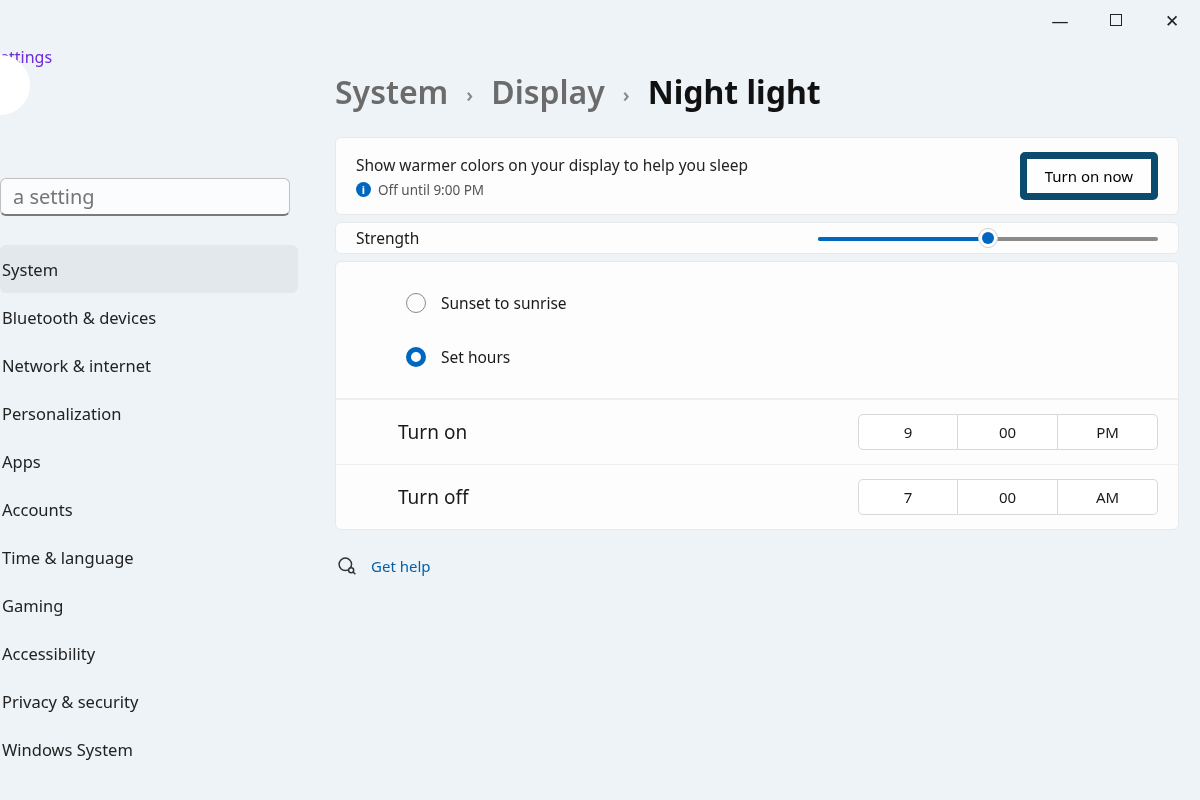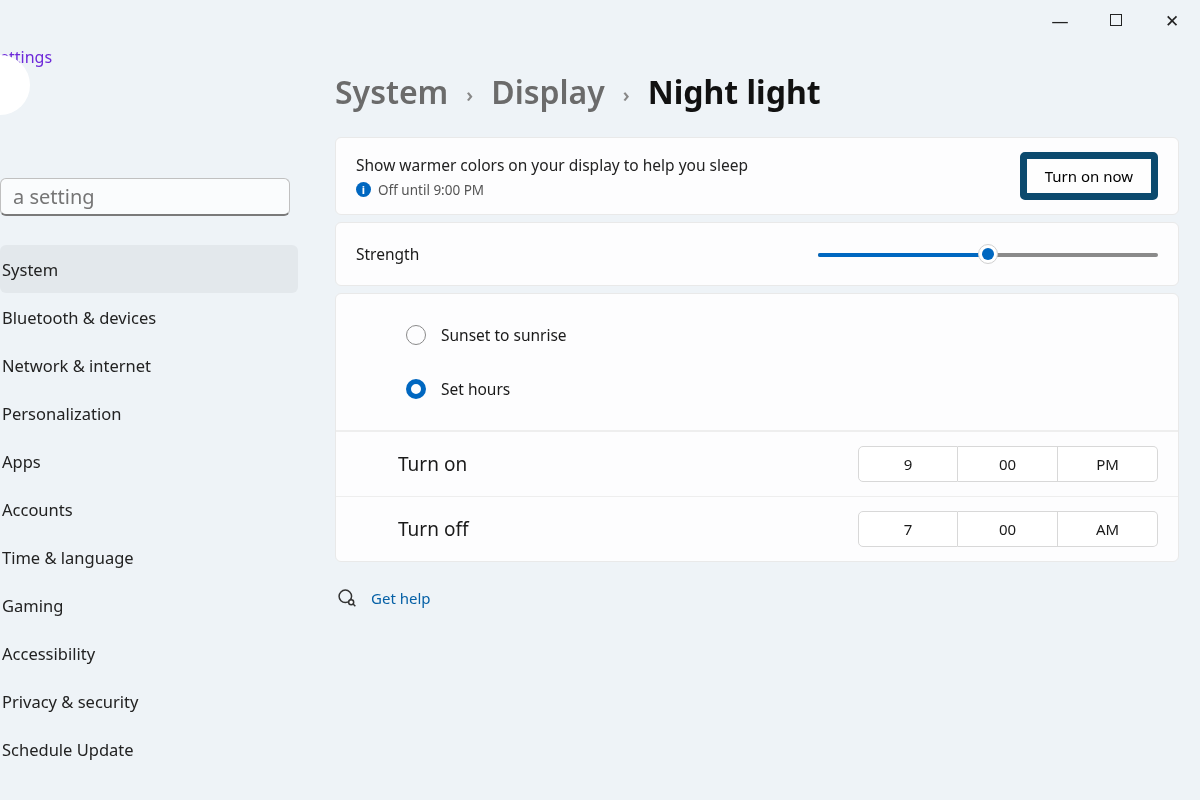--- a/index.html
+++ b/index.html
@@ -24,21 +24,21 @@
   
   .main { position: absolute; left: 335px; top: 137px; width: 844px; }
   .card { background: #fdfdfe; border: 1px solid #e9e9e9; border-radius: 6px; margin-bottom: 7px; }
   
   .intro { display: flex; align-items: center; justify-content: space-between; padding: 14px 20px; }
   .intro-left .headline { font-size: 15.5px; color: #222; }
   .status-row { display: flex; align-items: center; gap: 7px; margin-top: 5px; font-size: 13.5px; color: #555; }
   .info-icon { width: 15px; height: 15px; border-radius: 50%; background: #0067c0; color: #fff; display: inline-flex; align-items: center; justify-content: center; font-size: 11px; font-weight: 700; font-style: normal; }
   .btn { font-size: 15px; padding: 7px 18px; border: 7px solid #0c4a6e; background: #fefefe; border-radius: 5px; }
   
-  .strength { display: flex; align-items: center; justify-content: space-between; padding: 20px 20px; }
+  .strength { display: flex; align-items: center; justify-content: space-between; padding: 4px 20px; }
   .strength label { font-size: 15.5px; }
   .slider { width: 340px; height: 20px; position: relative; }
   .slider .track { position: absolute; top: 9px; left: 0; right: 0; height: 4px; background: #8a8a8a; border-radius: 2px; }
   .slider .fill { position: absolute; top: 9px; left: 0; height: 4px; background: #0067c0; border-radius: 2px; }
   .slider .thumb { position: absolute; top: 0px; width: 20px; height: 20px; border-radius: 50%; background: #fff; border: 1px solid #d0d0d0; display:flex; align-items:center; justify-content:center; transform: translateX(-50%); }
   .slider .thumb::after { content:""; width:12px; height:12px; border-radius:50%; background:#0067c0; }
   
   .sched-head { display: flex; align-items: center; padding: 18px 20px; border-bottom: 1px solid #eee; }
   .sched-head .lbl { flex: 1; font-size: 15.5px; }
   .sched-head .state { font-size: 15px; margin-right: 14px; }
@@ -114,21 +114,21 @@
   <div class="nav-item">
       <span>Gaming</span>
     </div>
   <div class="nav-item">
       <span>Accessibility</span>
     </div>
   <div class="nav-item">
       <span>Privacy &amp; security</span>
     </div>
   <div class="nav-item">
-      <span>Schedule Update</span>
+      <span>Windows System</span>
     </div>
 </div>
 
 <div class="breadcrumb">
   <span class="crumb">System</span>
   <span class="chev">›</span>
   <span class="crumb">Display</span>
   <span class="chev">›</span>
   <span class="crumb current">Night light</span>
 </div>

